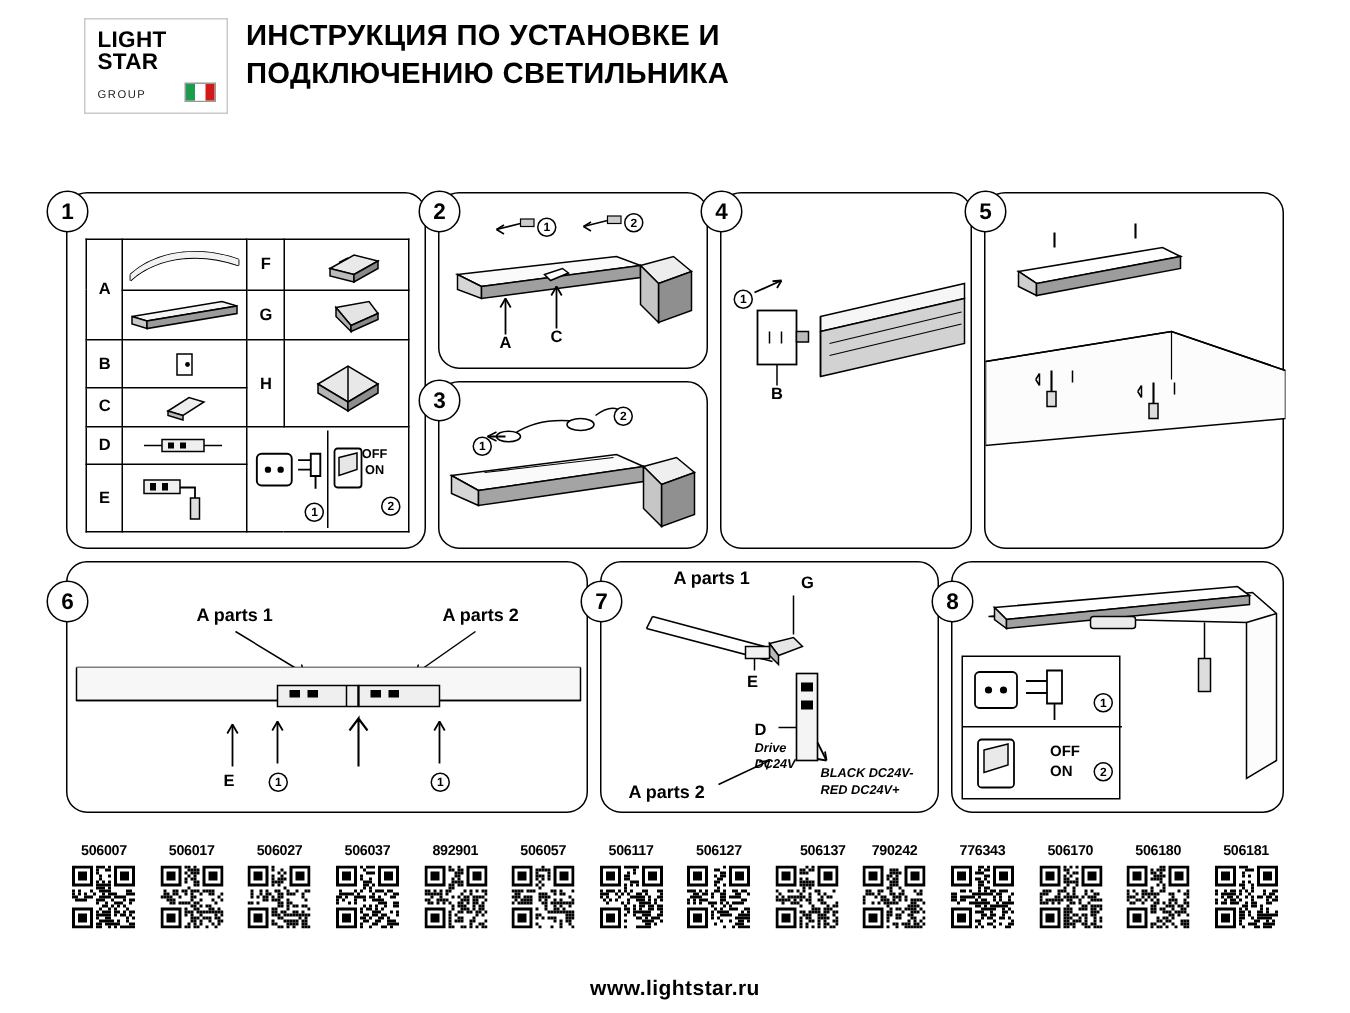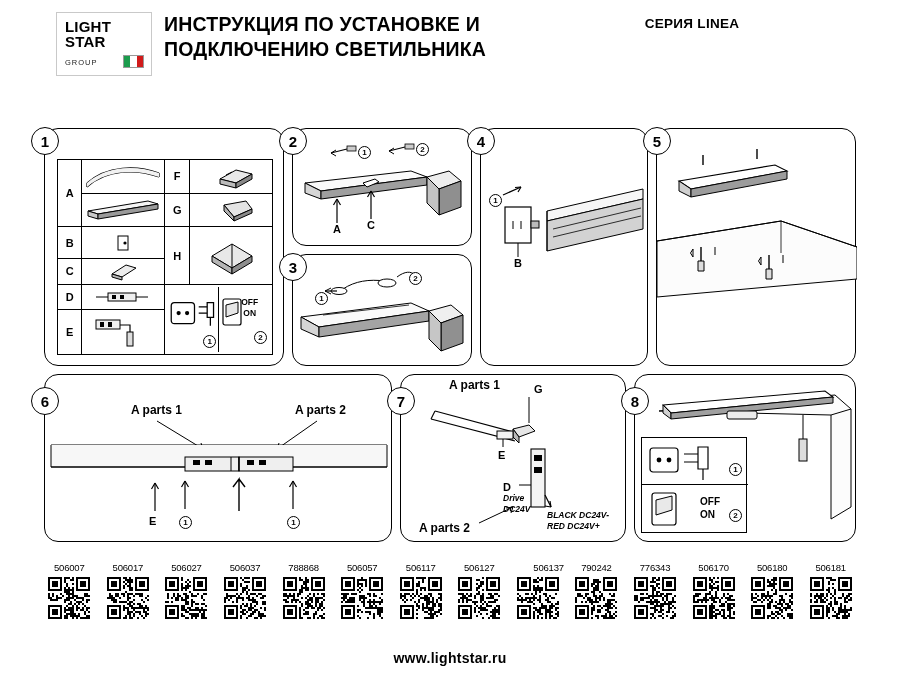--- a/index.html
+++ b/index.html
@@ -101,21 +101,21 @@
   #p8 { left:634px; top:374px; width:222px; height:168px; }
 
   .lab {
     position:absolute; font-size:11px; font-weight:bold; white-space:nowrap;
   }
   .lab-sm { position:absolute; font-size:8.5px; font-weight:bold; white-space:nowrap; line-height:10px;font-style:italic; }
 
   
   .qrrow { position:absolute; left:40px; top:562px; width:820px; height:72px; }
   .qrcell { position:absolute; width:52px; text-align:center; }
-  .qrcell .code { font-size:9.5px; font-weight:normal; margin-bottom:4px; letter-spacing:-.2px; }
+  .qrcell .code { font-size:9.5px; font-weight:bold; margin-bottom:4px; letter-spacing:-.2px; }
   .qrimg { width:42px; height:42px; margin:0 auto; }
 
   .site {
     position:absolute; left:0; top:650px; width:900px; text-align:center;
     font-weight:bold; font-size:14px; letter-spacing:.3px;
   }
 </style>
 </head>
 <body>
 
@@ -130,21 +130,20 @@
     <div class="logo-flag">
       <i class="flag-g"></i>
         <i class="flag-w"></i>
         <i class="flag-r"></i>
     </div>
   </div>
 
   <div class="title-main">ИНСТРУКЦИЯ ПО УСТАНОВКЕ И ПОДКЛЮЧЕНИЮ СВЕТИЛЬНИКА</div>
 
   <div class="title-right">
-    <div class="l1">СЕРИЯ LINEA</div>
   </div>
 </div>
 
 <div class="panel" id="p1">
   <div class="bubble" style="left:-14px; top:-2px;">1</div>
 
   <div class="tbl">
     <table>
       <tbody>
           <tr>
@@ -1070,21 +1069,21 @@
           <rect x="32" y="4" width="6" height="6" fill="#000"></rect>
         </g>
         <g>
           <rect x="0" y="28" width="14" height="14" fill="#000"></rect>
           <rect x="2" y="30" width="10" height="10" fill="#fff"></rect>
           <rect x="4" y="32" width="6" height="6" fill="#000"></rect>
         </g>
       </svg>
     </div>
     <div class="qrcell" style="left: 237.571px;">
-      <div class="code">788868</div>
+      <div class="code">892901</div>
       <svg class="qrimg" viewBox="0 0 42 42">
         <rect width="42" height="42" fill="#fff"></rect>
         <rect x="16" y="0" width="2" height="2" fill="#000"></rect>
         <rect x="22" y="0" width="2" height="2" fill="#000"></rect>
         <rect x="16" y="2" width="2" height="2" fill="#000"></rect>
         <rect x="18" y="2" width="2" height="2" fill="#000"></rect>
         <rect x="22" y="2" width="2" height="2" fill="#000"></rect>
         <rect x="24" y="2" width="2" height="2" fill="#000"></rect>
         <rect x="20" y="4" width="2" height="2" fill="#000"></rect>
         <rect x="22" y="4" width="2" height="2" fill="#000"></rect>

